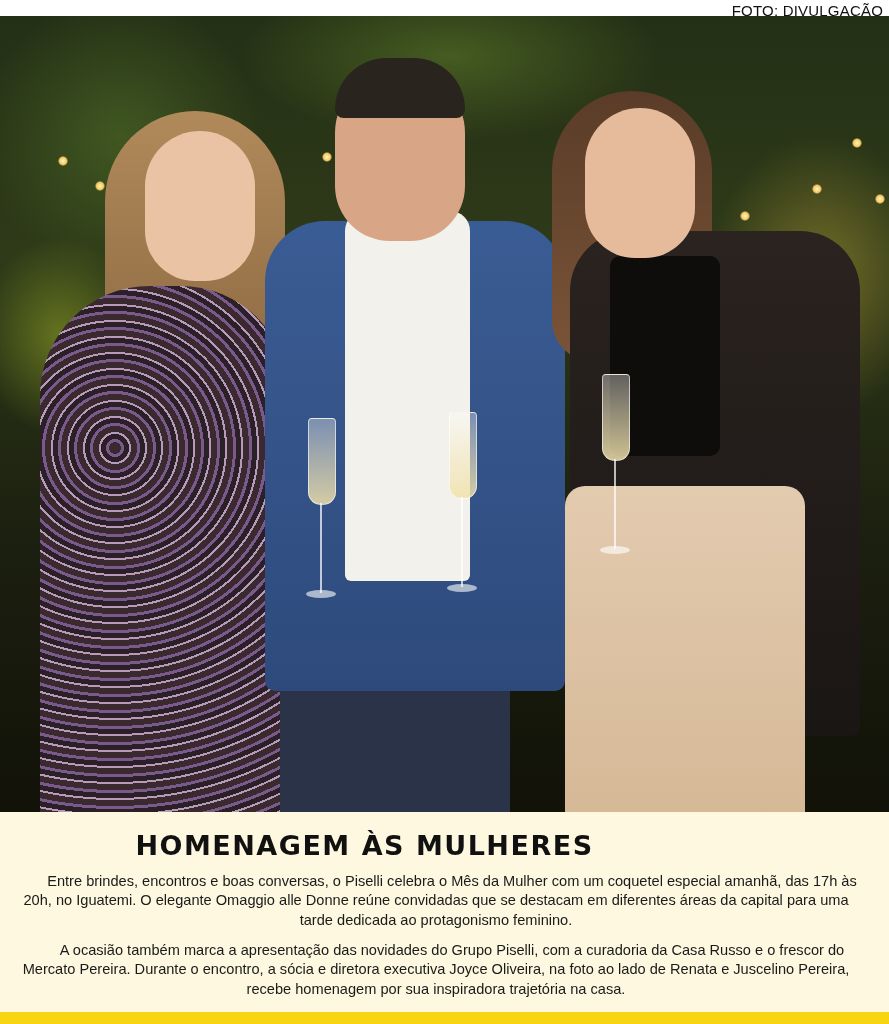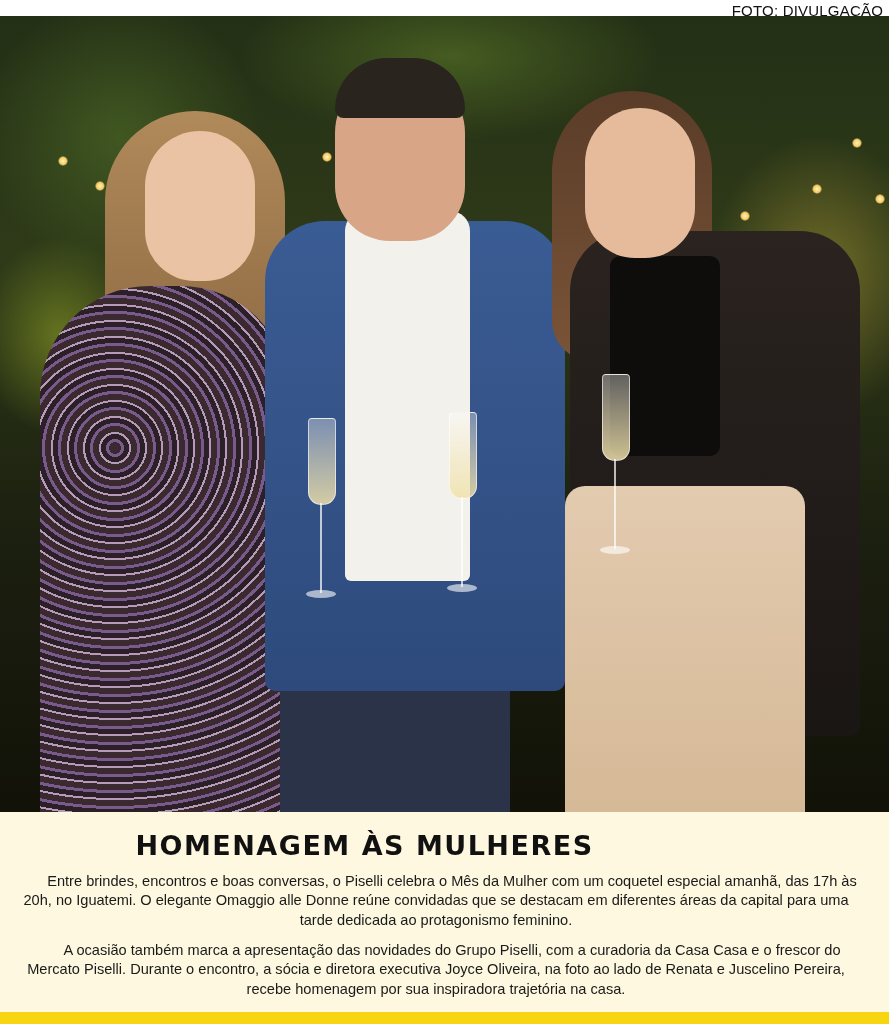--- a/index.html
+++ b/index.html
@@ -87,14 +87,14 @@
   <div class="glass" style="left:600px;top:358px;">
     <div class="bowl"></div>
       <div class="stem"></div>
       <div class="foot"></div>
   </div>
 </div>
 
 <div class="article"></div>
 <h1 class="headline" style="margin:0;">HOMENAGEM ÀS MULHERES</h1>
 <p class="para p-a" style="margin:0;">Entre brindes, encontros e boas conversas, o Piselli celebra o Mês da Mulher com um coquetel especial amanhã, das 17h às 20h, no Iguatemi. O elegante Omaggio alle Donne reúne convidadas que se destacam em diferentes áreas da capital para uma tarde dedicada ao protagonismo feminino.</p>
-<p class="para p-b" style="margin:0;">A ocasião também marca a apresentação das novidades do Grupo Piselli, com a curadoria da Casa Casa e o frescor do Mercato Piselli. Durante o encontro, a sócia e diretora executiva Joyce Oliveira, na foto ao lado de Renata e Juscelino Pereira, recebe homenagem por sua inspiradora trajetória na casa.</p>
+<p class="para p-b" style="margin:0;">A ocasião também marca a apresentação das novidades do Grupo Piselli, com a curadoria da Casa Russo e o frescor do Mercato Pereira. Durante o encontro, a sócia e diretora executiva Joyce Oliveira, na foto ao lado de Renata e Juscelino Pereira, recebe homenagem por sua inspiradora trajetória na casa.</p>
 <div class="bottom-bar"></div>
 
 </body></html>

